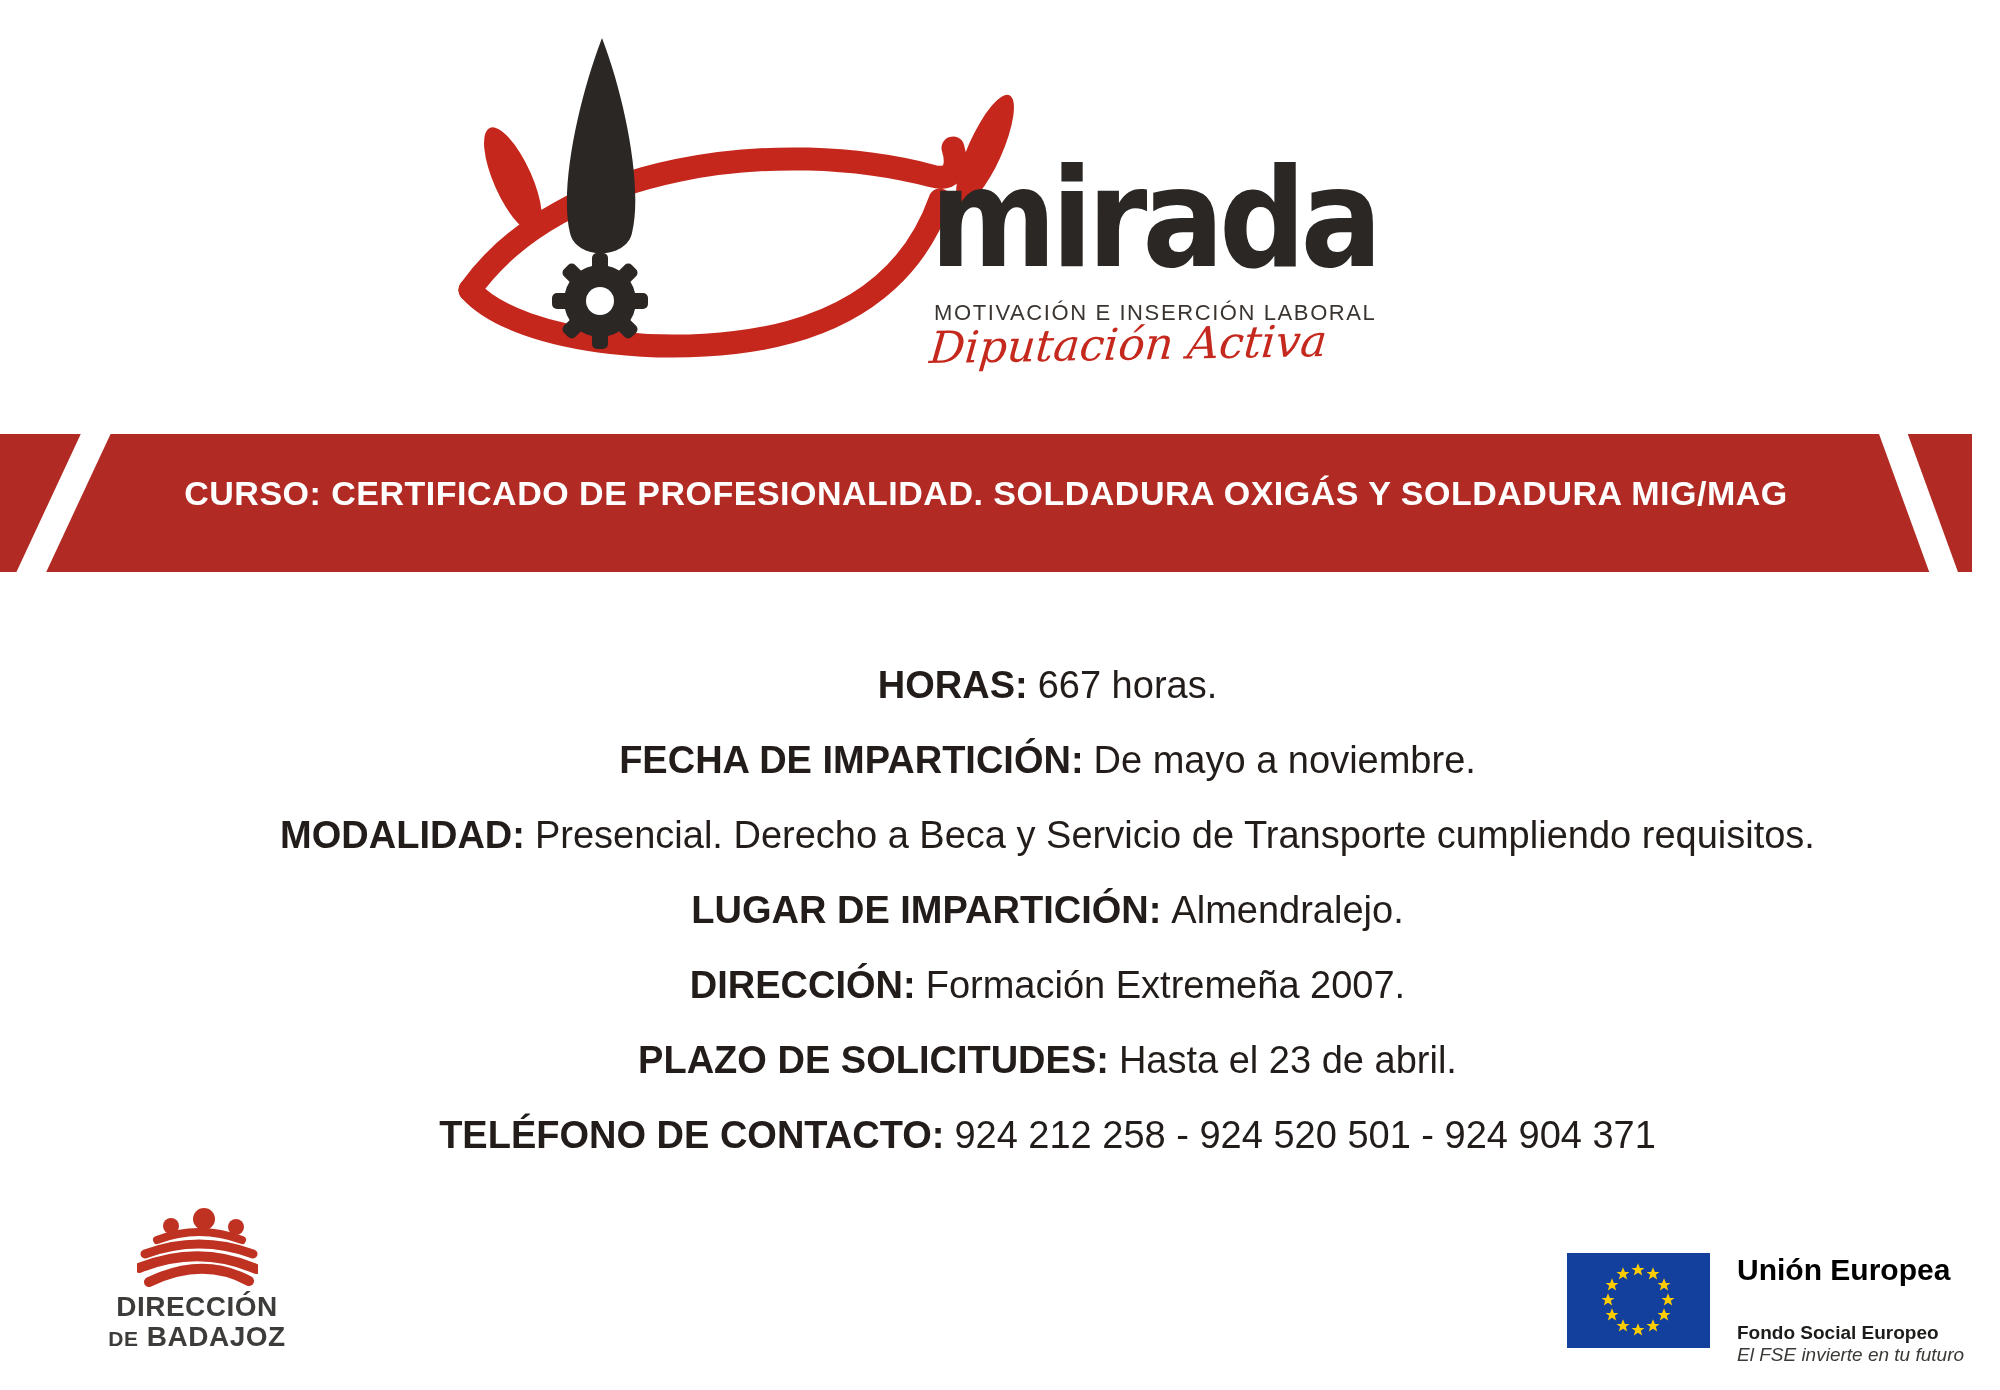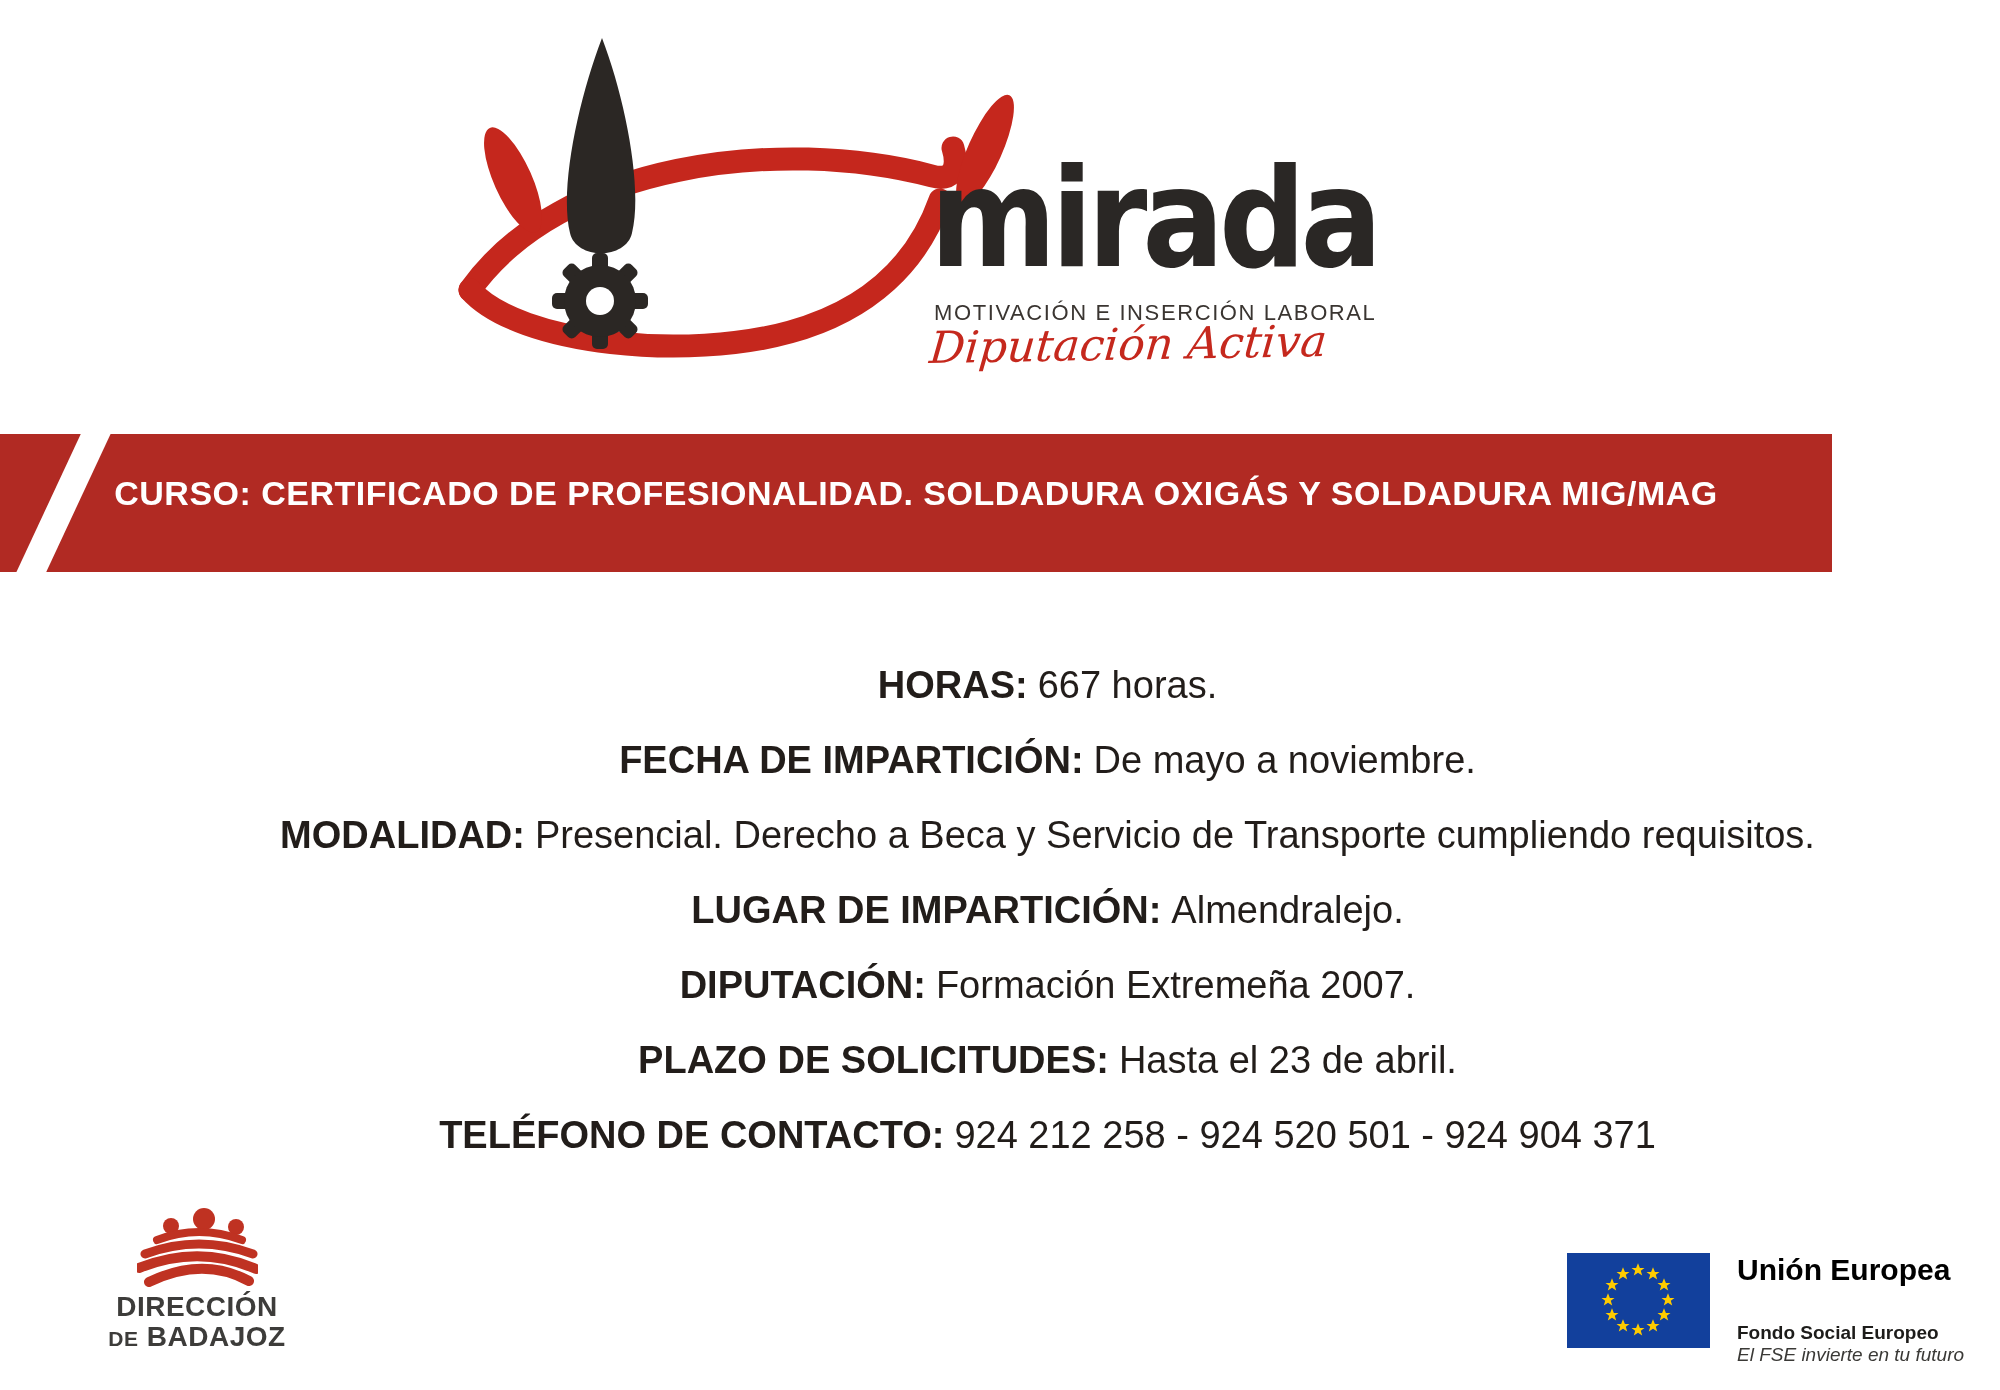--- a/index.html
+++ b/index.html
@@ -18,21 +18,21 @@
   .brand-sub{
     position:absolute;left:934px;top:300px;font-size:22px;font-weight:400;
     letter-spacing:1.6px;color:#3a3531;white-space:nowrap;
   }
   .brand-tag{
     position:absolute;left:932px;top:322px;font-family:"DejaVu Serif",serif;
     font-style:italic;font-size:44px;color:#c5281d;white-space:nowrap;
     transform:skewX(-6deg) rotate(-1deg);transform-origin:left top;
   }
   
-  .banner{position:absolute;left:0;top:434px;width:1832px;height:138px;background:#b12a23;overflow:hidden;}
+  .banner{position:absolute;left:0;top:434px;width:1972px;height:138px;background:#b12a23;overflow:hidden;}
   .stripe{position:absolute;top:-16px;width:27px;height:170px;background:#ffffff;}
   .stripe-left{left:50px;transform:rotate(25deg);}
   .stripe-right{left:1905px;transform:rotate(-20deg);}
   .banner-title{
     position:absolute;left:0;right:0;top:39px;line-height:40px;text-align:center;
     color:#ffffff;font-weight:bold;font-size:34px;letter-spacing:0.5px;white-space:nowrap;
   }
   
   .details{position:absolute;left:95px;top:648px;width:1905px;text-align:center;}
   .detail-line{line-height:75px;font-size:38px;white-space:nowrap;color:#221d1a;}
@@ -102,21 +102,21 @@
     <div class="detail-line">
       <span class="detail-label">FECHA DE IMPARTICIÓN:</span><span class="detail-value">De mayo a noviembre.</span>
     </div>
     <div class="detail-line">
       <span class="detail-label">MODALIDAD:</span><span class="detail-value">Presencial. Derecho a Beca y Servicio de Transporte cumpliendo requisitos.</span>
     </div>
     <div class="detail-line">
       <span class="detail-label">LUGAR DE IMPARTICIÓN:</span><span class="detail-value">Almendralejo.</span>
     </div>
     <div class="detail-line">
-      <span class="detail-label">DIPUTACIÓN:</span><span class="detail-value">Formación Extremeña 2007.</span>
+      <span class="detail-label">DIRECCIÓN:</span><span class="detail-value">Formación Extremeña 2007.</span>
     </div>
     <div class="detail-line">
       <span class="detail-label">PLAZO DE SOLICITUDES:</span><span class="detail-value">Hasta el 23 de abril.</span>
     </div>
     <div class="detail-line">
       <span class="detail-label">TELÉFONO DE CONTACTO:</span><span class="detail-value">924 212 258 -  924 520 501 - 924 904 371</span>
     </div>
   </div>
 
   <div class="dip-logo">

